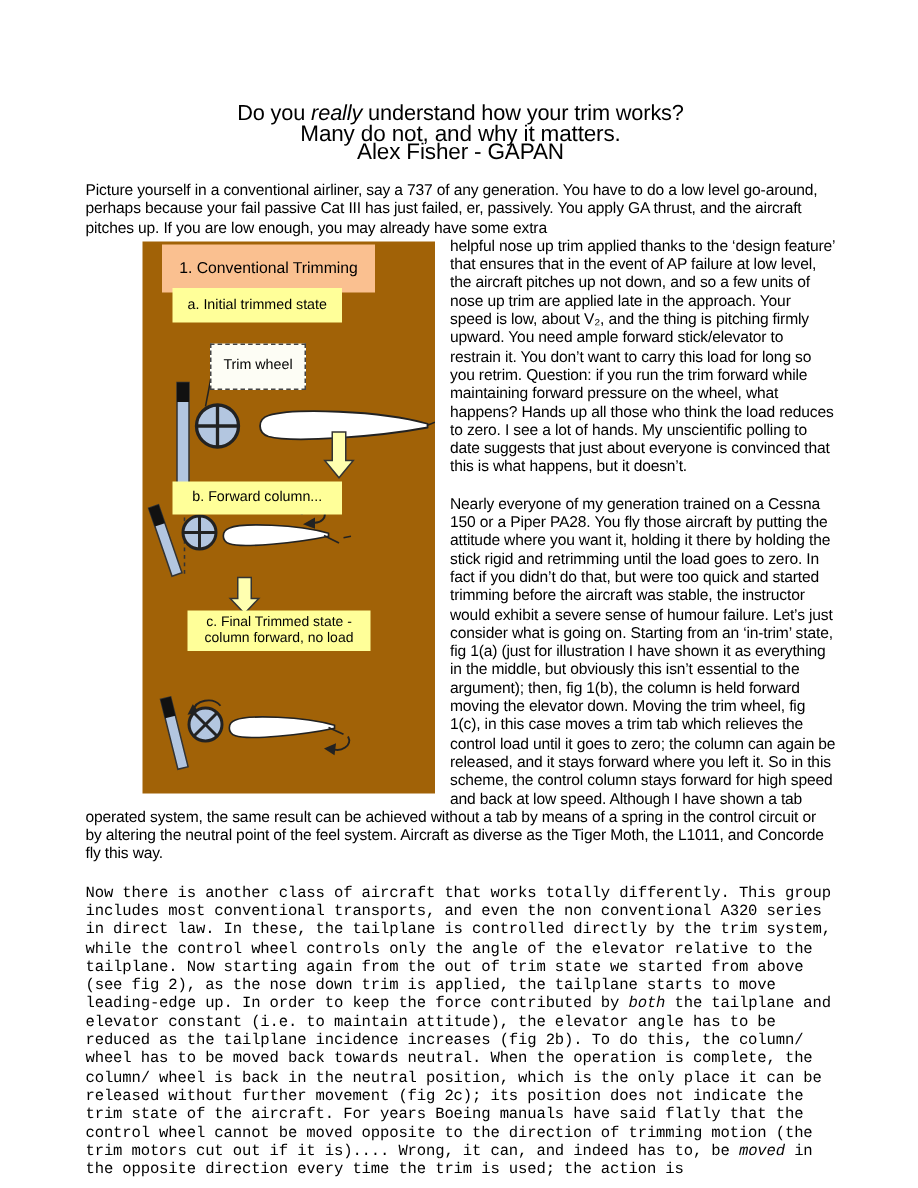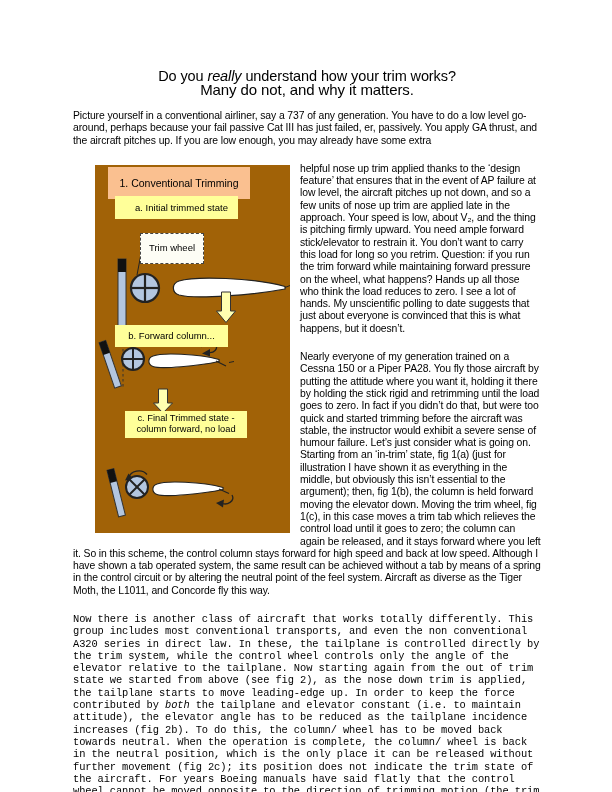--- a/index.html
+++ b/index.html
@@ -7,58 +7,59 @@
     position:relative; width:612px; height:792px; background:#ffffff;
     font-family:"Liberation Sans", sans-serif; color:#000; overflow:hidden;border-radius:27px;
   }
   .content {
     position:absolute; top:0; left:0; right:0; bottom:0;
     padding:69px 55px 0 57px;
     font-size:10.4px; line-height:12.3px; letter-spacing:-0.1px;
   }
   .title { text-align:center; font-size:14.5px; line-height:15px; margin:0; font-weight:400; }
   .subtitle, .author { text-align:center; font-size:15px; line-height:12px; margin:0; }
-  p { margin:16px; text-align:left; }
+  p { margin:0; text-align:left; }
   .p1 { margin-top:14px; }
   .p2 { margin-top:12px; }
   .p3 { margin-top:13px;font-family:Liberation Mono, monospace; }
   em { font-style:italic; }
 
   .figure {
     float:left; width:195px; height:368px; background:#a16207;
     margin:2px 10px 6px 38px; position:relative;
   }
   .figure svg { position:absolute; top:0; left:0; }
   .fig-header {
     position:absolute; left:13px; top:2px; width:142px; height:32px;
     background:#fac090; display:flex; align-items:center; justify-content:center;
     font-size:10.5px; letter-spacing:0; text-align:center;
   }
   .fig-label {
     position:absolute; background:#ffff99; display:flex; align-items:center;
     justify-content:center; text-align:center; font-size:9.5px; line-height:11px;
     letter-spacing:0;
   }
-  .label-a { left:20px; top:31px; width:113px; height:23px;padding-left:10px; }
+  .label-a { left:20px; top:31px; width:113px; height:23px; }
   .label-b { left:20px; top:160px; width:113px; height:22px; }
   .label-c { left:30px; top:246px; width:122px; height:27px; font-size:9.3px; }
   .callout {
     position:absolute; left:45px; top:68px; width:64px; height:31px;
     background:#fdfdf5; border:1px dashed #444; box-sizing:border-box;
     display:flex; align-items:center; justify-content:center; font-size:9.5px; letter-spacing:0;
   }
 </style>
 </head>
 <body>
 
 <div class="page">
   <div class="content">
 
     <div class="title"><span>Do you </span><em>really</em><span> understand how your trim works?</span></div>
     <div class="subtitle">Many do not, and why it matters.</div>
+    <div class="author">Alex Fisher - GAPAN</div>
 
     <p class="p1">Picture yourself in a conventional airliner, say a 737 of any generation. You have to do a low level go-around, perhaps because your fail passive Cat III has just failed, er, passively. You apply GA thrust, and the aircraft pitches up. If you are low enough, you may already have some extra</p>
 
     <div class="figure">
       <svg width="195" height="368" viewBox="0 0 195 368">
 
         <g>
           <line x1="46" y1="89" x2="42" y2="110" stroke="#222" stroke-width="1"></line>
           <g>
             <rect x="23" y="94" width="8" height="68" fill="#b3c6e0" stroke="#333" stroke-width="1"></rect>

